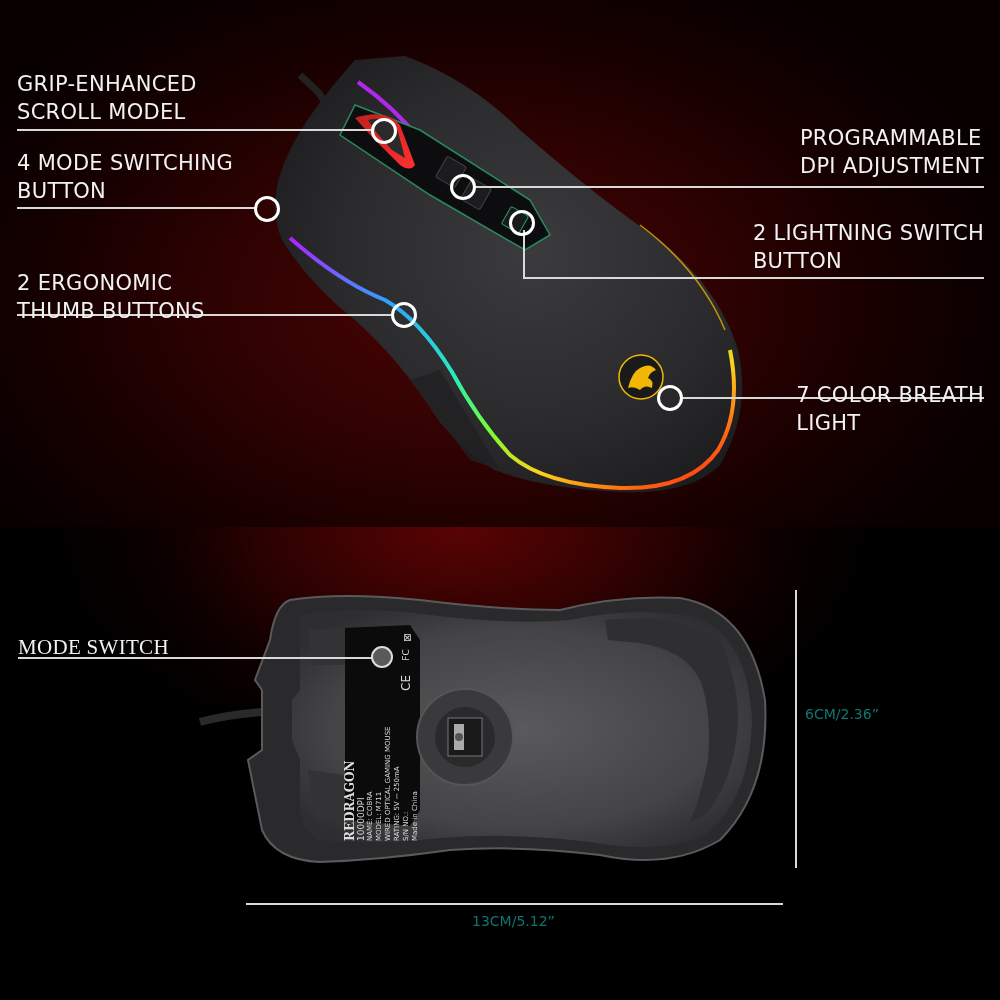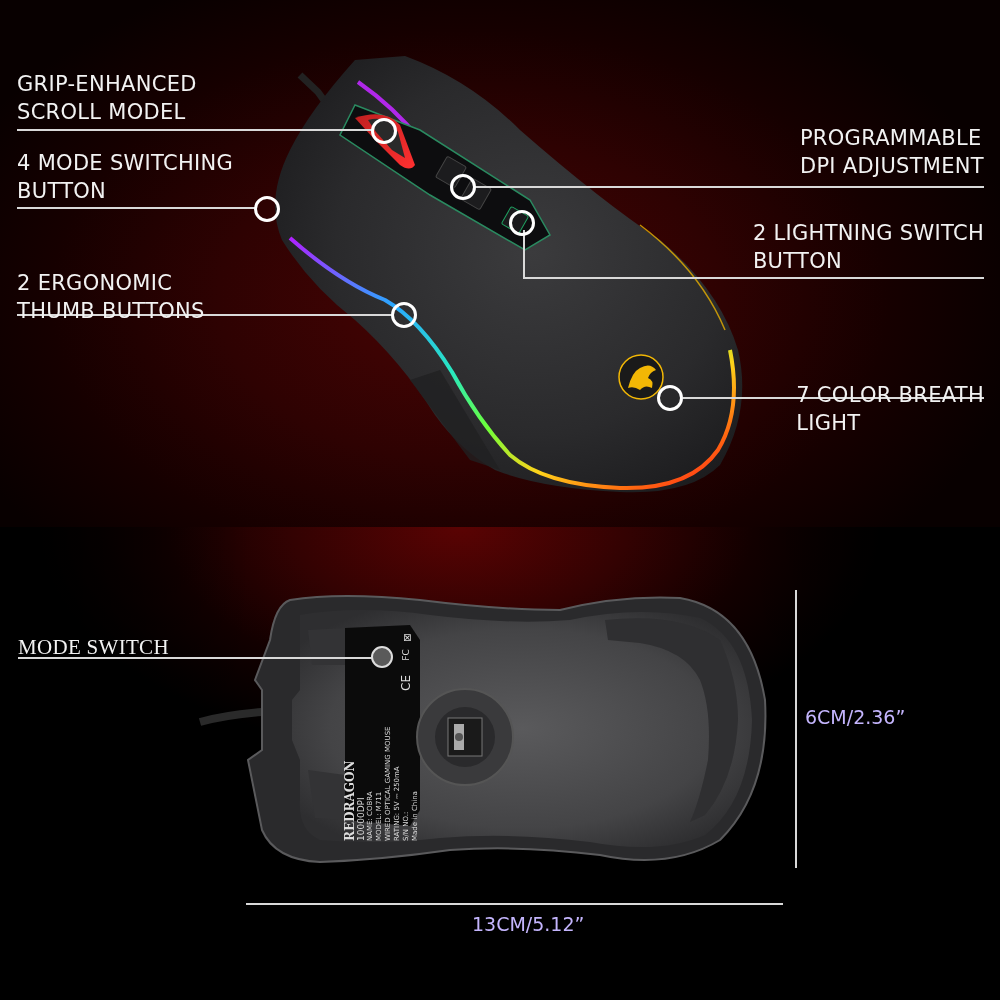--- a/index.html
+++ b/index.html
@@ -9,21 +9,21 @@
     background:radial-gradient(ellipse 560px 360px at 470px 300px,#4a0404 0%,#2e0202 45%,#160000 75%,#080000 100%);}
   .panel-bottom{position:absolute;left:0;top:527px;width:1000px;height:473px;
     background:radial-gradient(ellipse 420px 230px at 460px 0px,#5a0303 0%,#330202 40%,#120000 70%,#000 100%);}
   .panel-bottom::after{content:"";position:absolute;left:0;top:0;width:100%;height:100%;
     background:linear-gradient(90deg,rgba(0,0,0,.75) 0%,rgba(0,0,0,0) 25%,rgba(0,0,0,0) 75%,rgba(0,0,0,.8) 100%);}
   .label{position:absolute;color:#f2f2f2;font-size:21px;line-height:28px;letter-spacing:0.3px;white-space:pre-line;}
   .label.right{text-align:left;}
   .line{position:absolute;background:#d9d9d9;}
   .ring{position:absolute;width:20px;height:20px;border:3px solid #ffffff;border-radius:50%;box-sizing:border-box;}
   svg{position:absolute;left:0;top:0;}
-  .dim{position:absolute;color:#c4b5fd;font-size:19px;}
+  .dim{position:absolute;color:#0f766e;font-size:14px;}
 </style>
 </head>
 <body>
 
 <div class="stage">
   <div class="panel-top"></div>
   <div class="panel-bottom"></div>
 
   <svg width="1000" height="527" viewBox="0 0 1000 527">
     <defs>

